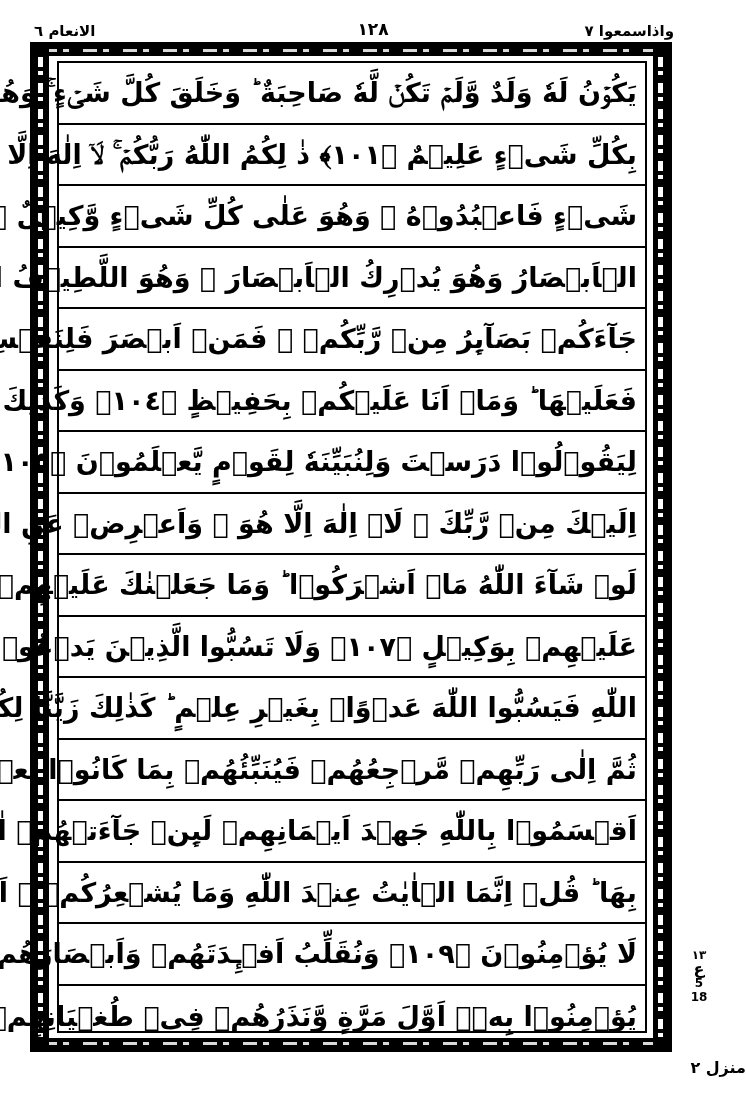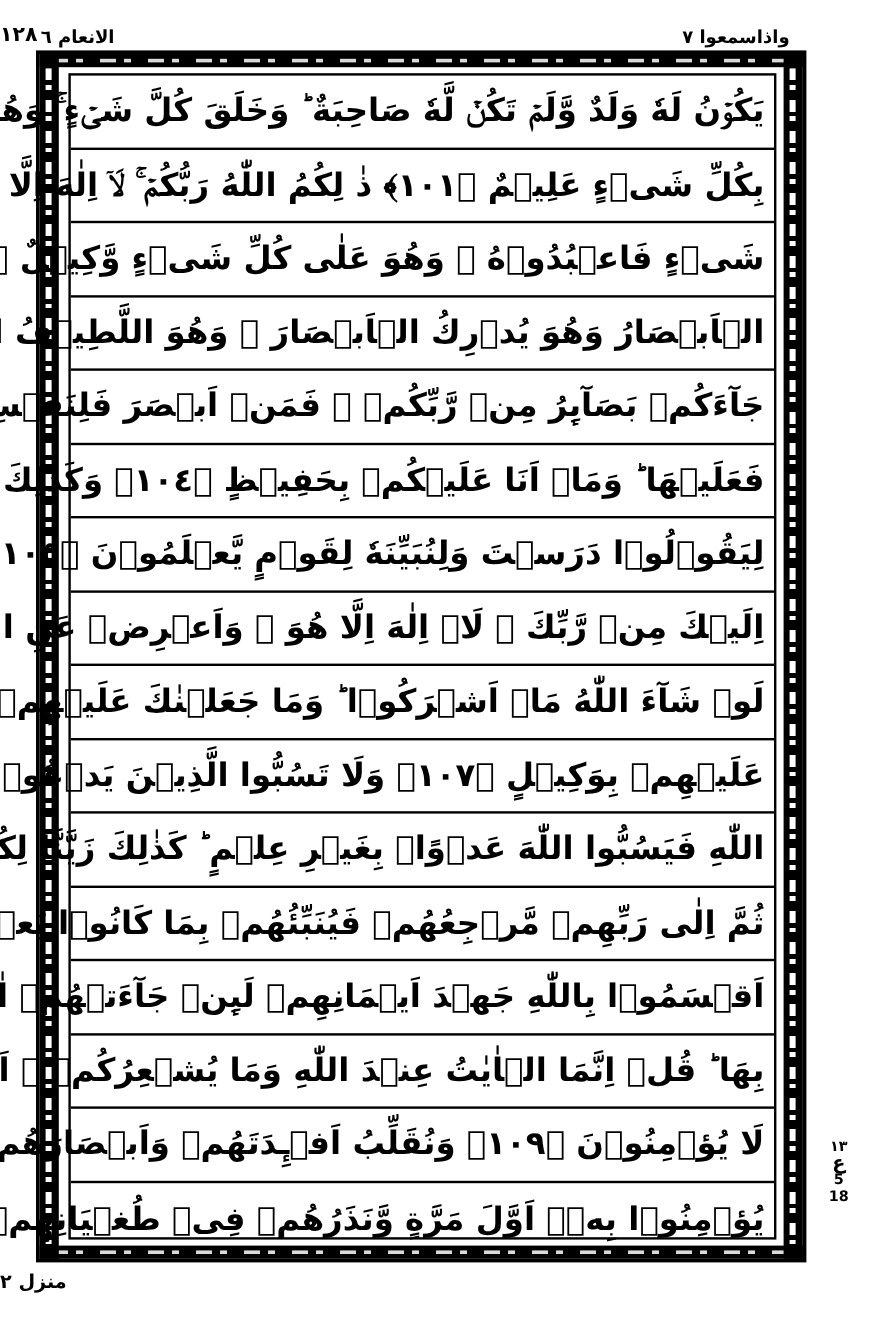--- a/index.html
+++ b/index.html
@@ -1,36 +1,36 @@
 <!DOCTYPE html>
 <html><head>
 <meta charset="utf-8">
 <style>
   html, body { margin: 0; padding: 0; background: #ffffff; }
   body { width: 746px; height: 1108px; position: relative; overflow: hidden; font-family: "DejaVu Sans", sans-serif; color: #000; }
   .hdr { position: absolute; top: 22px; font-size: 15px; font-weight: bold; direction: rtl; line-height: 18px; }
-  .hdr-right { right: 88px; }
+  .hdr-right { right: 72px; }
   .hdr-left { left: 34px; }
-  .hdr-center { left: 0; width: 746px; text-align: left; direction: ltr; font-size: 17px; top: 20px; }
+  .hdr-center { left: 0; width: 746px; text-align: center; direction: ltr; font-size: 17px; top: 20px; }
   .frame { position: absolute; left: 30px; top: 42px; width: 642px; height: 1010px; border: 3px solid #000; box-sizing: border-box; }
   .band-top, .band-bottom { position: absolute; left: 0; right: 0; height: 11px; background: #000; }
   .band-top { top: 0; } .band-bottom { bottom: 0; }
   .band-top::after, .band-bottom::after { content: ""; position: absolute; left: 10px; right: 10px; top: 4px; height: 3px;
     background: repeating-linear-gradient(90deg, #fff 0 14px, #000 14px 20px, #fff 20px 26px, #000 26px 40px); opacity: .85; }
   .band-side { position: absolute; top: 0; bottom: 0; width: 16px; background: #000; }
   .band-side.l { left: 0; } .band-side.r { right: 0; }
   .band-side::after { content: ""; position: absolute; left: 5px; width: 5px; top: 12px; bottom: 12px;
     background: repeating-linear-gradient(180deg, #fff 0 10px, #000 10px 14px, #fff 14px 18px, #000 18px 26px); }
   .text-area { position: absolute; left: 24px; right: 22px; top: 16px; bottom: 16px; border: 2px solid #000; box-sizing: border-box; background: #fff; }
   .line { height: 61.5px; border-bottom: 2px solid #000; box-sizing: border-box; direction: rtl; display: flex; align-items: center; justify-content: space-between; padding: 0 8px; }
   .line:last-child { border-bottom: none; }
   .line span { font-family: "DejaVu Sans", sans-serif; font-weight: bold; font-size: 27px; white-space: nowrap; letter-spacing: 0; text-align: justify; width: 100%; text-align-last: justify; line-height: 1; }
   .ruku { position: absolute; left: 688px; top: 948px; width: 22px; font-size: 12px; font-weight: bold; text-align: center; line-height: 14px; }
   .ruku div { direction: rtl; }
-  .manzil { position: absolute; left: 0; width: 746px; top: 1058px; text-align: left; font-weight: bold; font-size: 16px; direction: rtl; }
+  .manzil { position: absolute; left: 0; width: 746px; top: 1058px; text-align: right; font-weight: bold; font-size: 16px; direction: rtl; }
 </style>
 </head>
 <body>
 
 <div class="hdr hdr-right">واذاسمعوا ٧</div>
 <div class="hdr hdr-center">١٢٨</div>
 <div class="hdr hdr-left">الانعام ٦</div>
 
 <div class="frame">
   <div class="band-top"></div>

